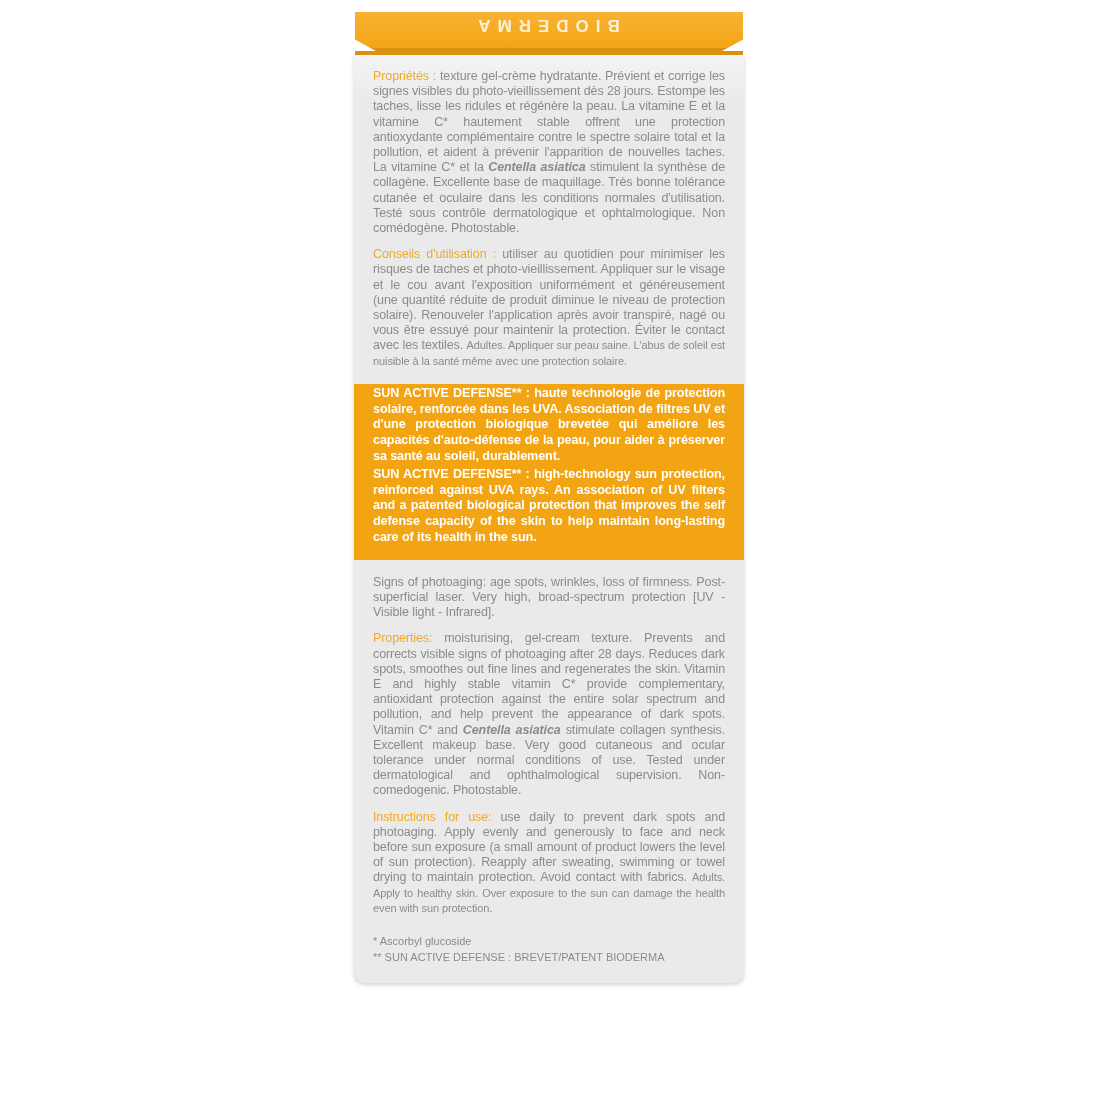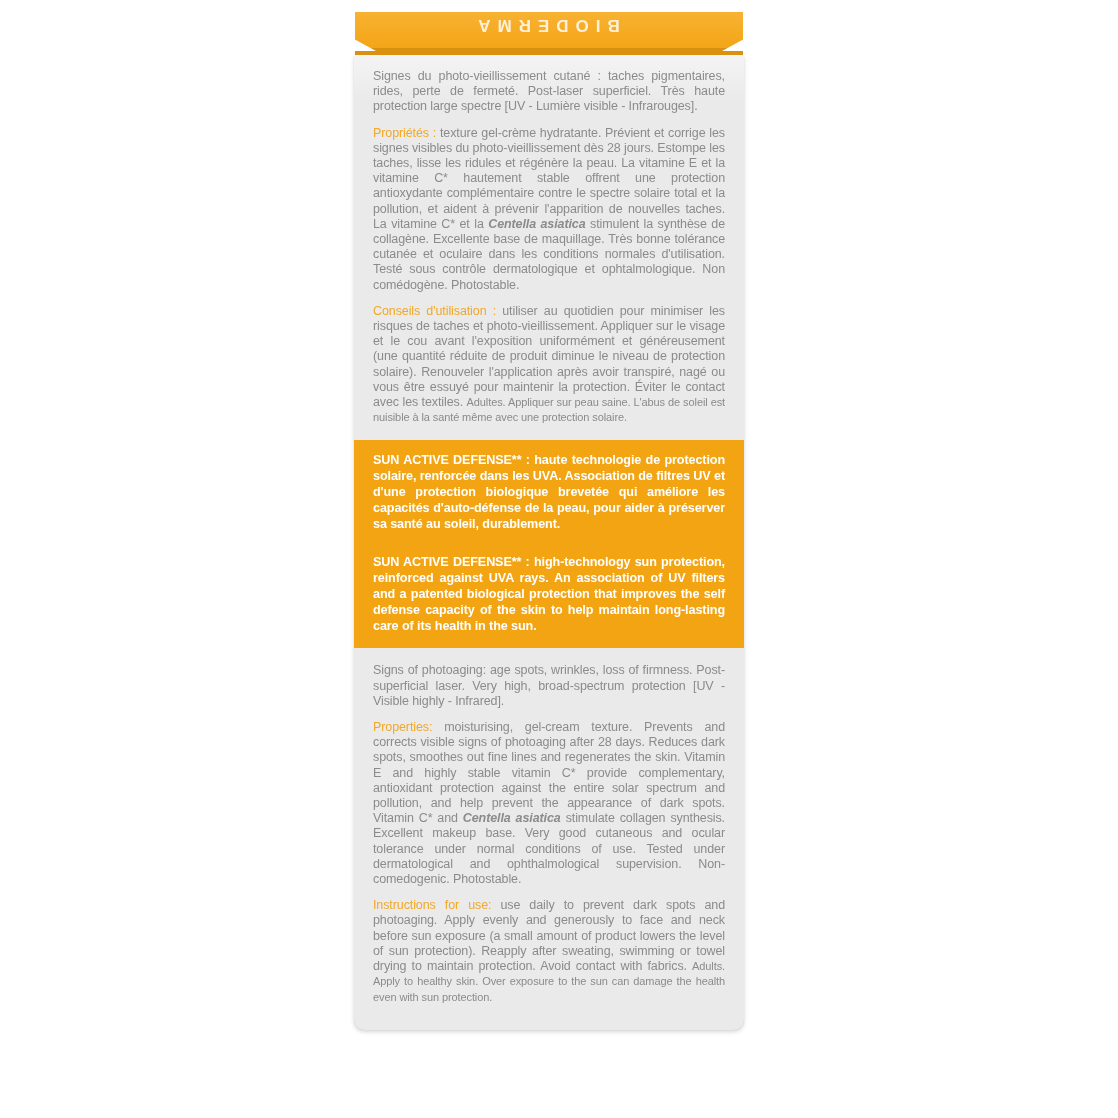--- a/index.html
+++ b/index.html
@@ -47,45 +47,48 @@
   .p{
     margin:0 19px 11px;color:var(--text-gray,#8b8b8b);
     font-size:12.5px;line-height:15.2px;letter-spacing:-0.1px;
     text-align:justify;
   }
   .seg-h{color:var(--heading-orange,#f0a829);font-weight:400;}
   .seg-i{font-style:italic;font-weight:bold;}
   .seg-sm{font-size:11px;}
   .banner{
     background:var(--banner-orange,#f2a413);
-    padding:13px 19px 14px;margin:15px 0 15px;
+    padding:2px 19px 14px;margin:15px 0 15px;
   }
   .banner p{
     margin:0;color:#ffffff;font-weight:700;
     font-size:12.6px;line-height:15.8px;letter-spacing:-0.1px;
     text-align:justify;
   }
-  .banner p + p{margin-top:23px;}
+  .banner p + p{margin-top:2px;}
   .footnotes{
     margin:17px 19px 4px;color:var(--text-gray,#8b8b8b);
     font-size:11px;line-height:16px;text-align:left;
   }
 </style>
 </head>
 <body>
 
 <div class="box">
   <div class="flap">
     <span class="brand">BIODERMA</span>
   </div>
   <div class="panel">
-    <p class="p"><span>Signes du photo-vieillissement cutané : taches pigmentaires, rides, perte de fermeté. Post-laser superficiel. Très haute protection large spectre [UV - Lumière visible - Infrarouges].</span></p>
     <p class="p"><span class="seg-h">Propriétés :</span><span> texture gel-crème hydratante. Prévient et corrige les signes visibles du photo-vieillissement dès 28 jours. Estompe les taches, lisse les ridules et régénère la peau. La vitamine E et la vitamine C* hautement stable offrent une protection antioxydante complémentaire contre le spectre solaire total et la pollution, et aident à prévenir l'apparition de nouvelles taches. La vitamine C* et la </span><span class="seg-i">Centella asiatica</span><span> stimulent la synthèse de collagène. Excellente base de maquillage. Très bonne tolérance cutanée et oculaire dans les conditions normales d'utilisation. Testé sous contrôle dermatologique et ophtalmologique. Non comédogène. Photostable.</span></p>
     <p class="p"><span class="seg-h">Conseils d'utilisation :</span><span> utiliser au quotidien pour minimiser les risques de taches et photo-vieillissement. Appliquer sur le visage et le cou avant l'exposition uniformément et généreusement (une quantité réduite de produit diminue le niveau de protection solaire). Renouveler l'application après avoir transpiré, nagé ou vous être essuyé pour maintenir la protection. Éviter le contact avec les textiles. </span><span class="seg-sm">Adultes. Appliquer sur peau saine. L'abus de soleil est nuisible à la santé même avec une protection solaire.</span></p>
     <div class="banner">
       <p>SUN ACTIVE DEFENSE** : haute technologie de protection solaire, renforcée dans les UVA. Association de filtres UV et d'une protection biologique brevetée qui améliore les capacités d'auto-défense de la peau, pour aider à préserver sa santé au soleil, durablement.</p>
       <p>SUN ACTIVE DEFENSE** : high-technology sun protection, reinforced against UVA rays. An association of UV filters and a patented biological protection that improves the self defense capacity of the skin to help maintain long-lasting care of its health in the sun.</p>
     </div>
-    <p class="p"><span>Signs of photoaging: age spots, wrinkles, loss of firmness. Post-superficial laser. Very high, broad-spectrum protection [UV - Visible highly - Infrared].</span></p>
+    <p class="p"><span>Signs of photoaging: age spots, wrinkles, loss of firmness. Post-superficial laser. Very high, broad-spectrum protection [UV - Visible light - Infrared].</span></p>
     <p class="p"><span class="seg-h">Properties:</span><span> moisturising, gel-cream texture. Prevents and corrects visible signs of photoaging after 28 days. Reduces dark spots, smoothes out fine lines and regenerates the skin. Vitamin E and highly stable vitamin C* provide complementary, antioxidant protection against the entire solar spectrum and pollution, and help prevent the appearance of dark spots. Vitamin C* and </span><span class="seg-i">Centella asiatica</span><span> stimulate collagen synthesis. Excellent makeup base. Very good cutaneous and ocular tolerance under normal conditions of use. Tested under dermatological and ophthalmological supervision. Non-comedogenic. Photostable.</span></p>
     <p class="p"><span class="seg-h">Instructions for use:</span><span> use daily to prevent dark spots and photoaging. Apply evenly and generously to face and neck before sun exposure (a small amount of product lowers the level of sun protection). Reapply after sweating, swimming or towel drying to maintain protection. Avoid contact with fabrics. </span><span class="seg-sm">Adults. Apply to healthy skin. Over exposure to the sun can damage the health even with sun protection.</span></p>
+    <div class="footnotes">
+      <div>* Ascorbyl glucoside</div>
+      <div>** SUN ACTIVE DEFENSE : BREVET/PATENT BIODERMA</div>
+    </div>
   </div>
 </div>
 
 </body></html>

